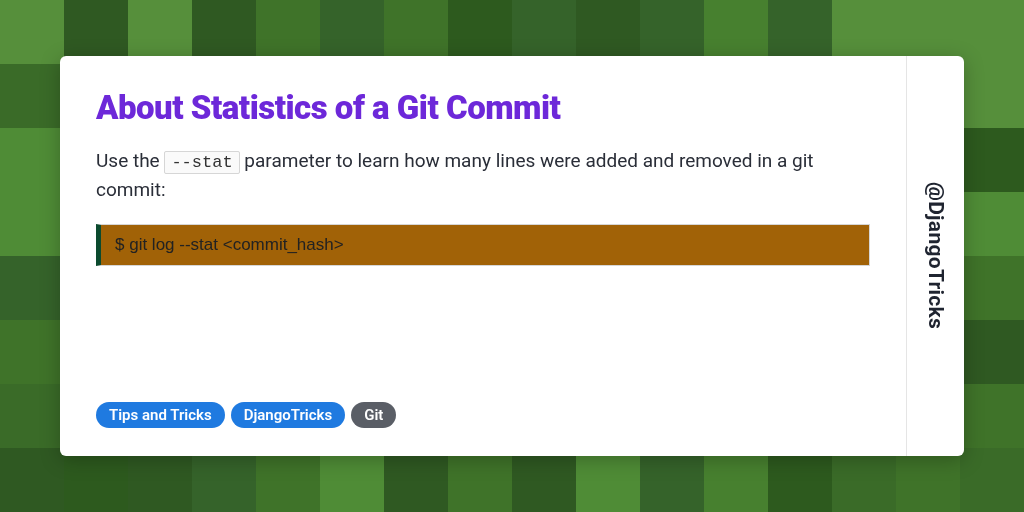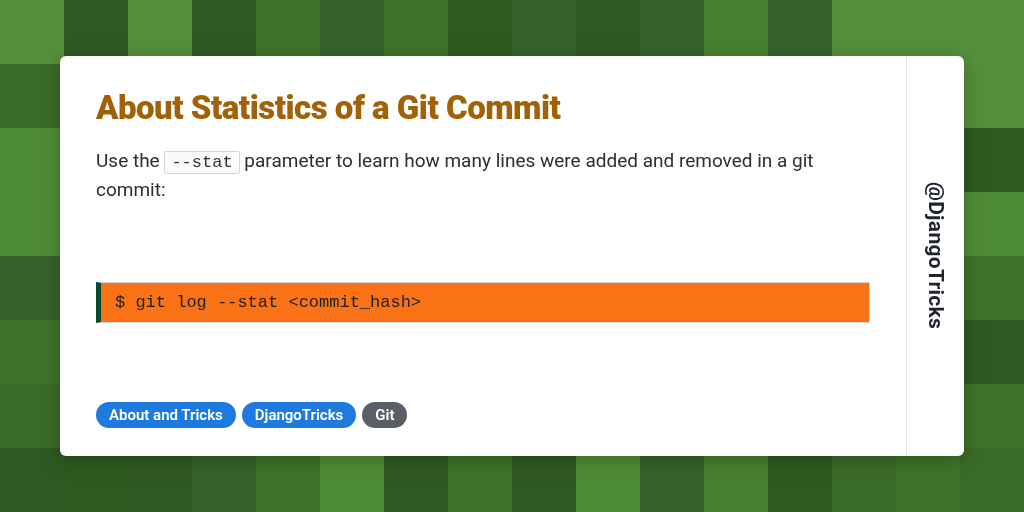--- a/index.html
+++ b/index.html
@@ -44,51 +44,50 @@
     .content {
       flex: 1;
       padding: 32px 36px 28px 36px;
       display: flex;
       flex-direction: column;
     }
     
     .title {
       font-size: 33px;
       font-weight: 900;
-      color: #a16207;
+      color: #6d28d9;
       letter-spacing: -0.5px;
       margin-bottom: 20px;
     }
     
     .description {
       font-size: 19px;
       line-height: 1.5;
       color: #2a2e38;
-      margin-bottom: 30px;
+      margin-bottom: 20px;
     }
     
     .inline-code {
       font-family: "SFMono-Regular", Consolas, "Liberation Mono", Menlo, monospace;
       font-size: 17px;
       border: 1px solid #d6d6d6;
       padding: 1px 6px;
       border-radius: 2px;
       background: #fafafa;
       color: #333;
     }
     
     .code-block {
       border: 1px solid #d6d6d6;
       border-left: 5px solid #0b4a2e;
       padding: 10px 14px;
-      font-family: Liberation Mono, monospace;
+      font-family: Liberation Sans, sans-serif;
       font-size: 17px;
       color: #222;
-      background: #f97316;
-      margin-top: 48px;
+      background: #a16207;
     }
     
     .spacer {
       flex: 1;
     }
     
     .tags {
       display: flex;
       gap: 6px;
       flex-wrap: wrap;
@@ -267,21 +266,21 @@
 
     <p class="description">
       <span>Use the </span><code class="inline-code">--stat</code><span> parameter to learn how many lines were added and removed in a git commit:</span>
     </p>
 
     <pre class="code-block">$ git log --stat &lt;commit_hash&gt;</pre>
 
     <div class="spacer"></div>
 
     <div class="tags">
-        <span class="tag tag-blue">About and Tricks</span>
+        <span class="tag tag-blue">Tips and Tricks</span>
         <span class="tag tag-blue">DjangoTricks</span>
         <span class="tag tag-gray">Git</span>
       </div>
   </div>
 
   <div class="sidebar">
     <div class="handle">@DjangoTricks</div>
   </div>
 </div>
 

